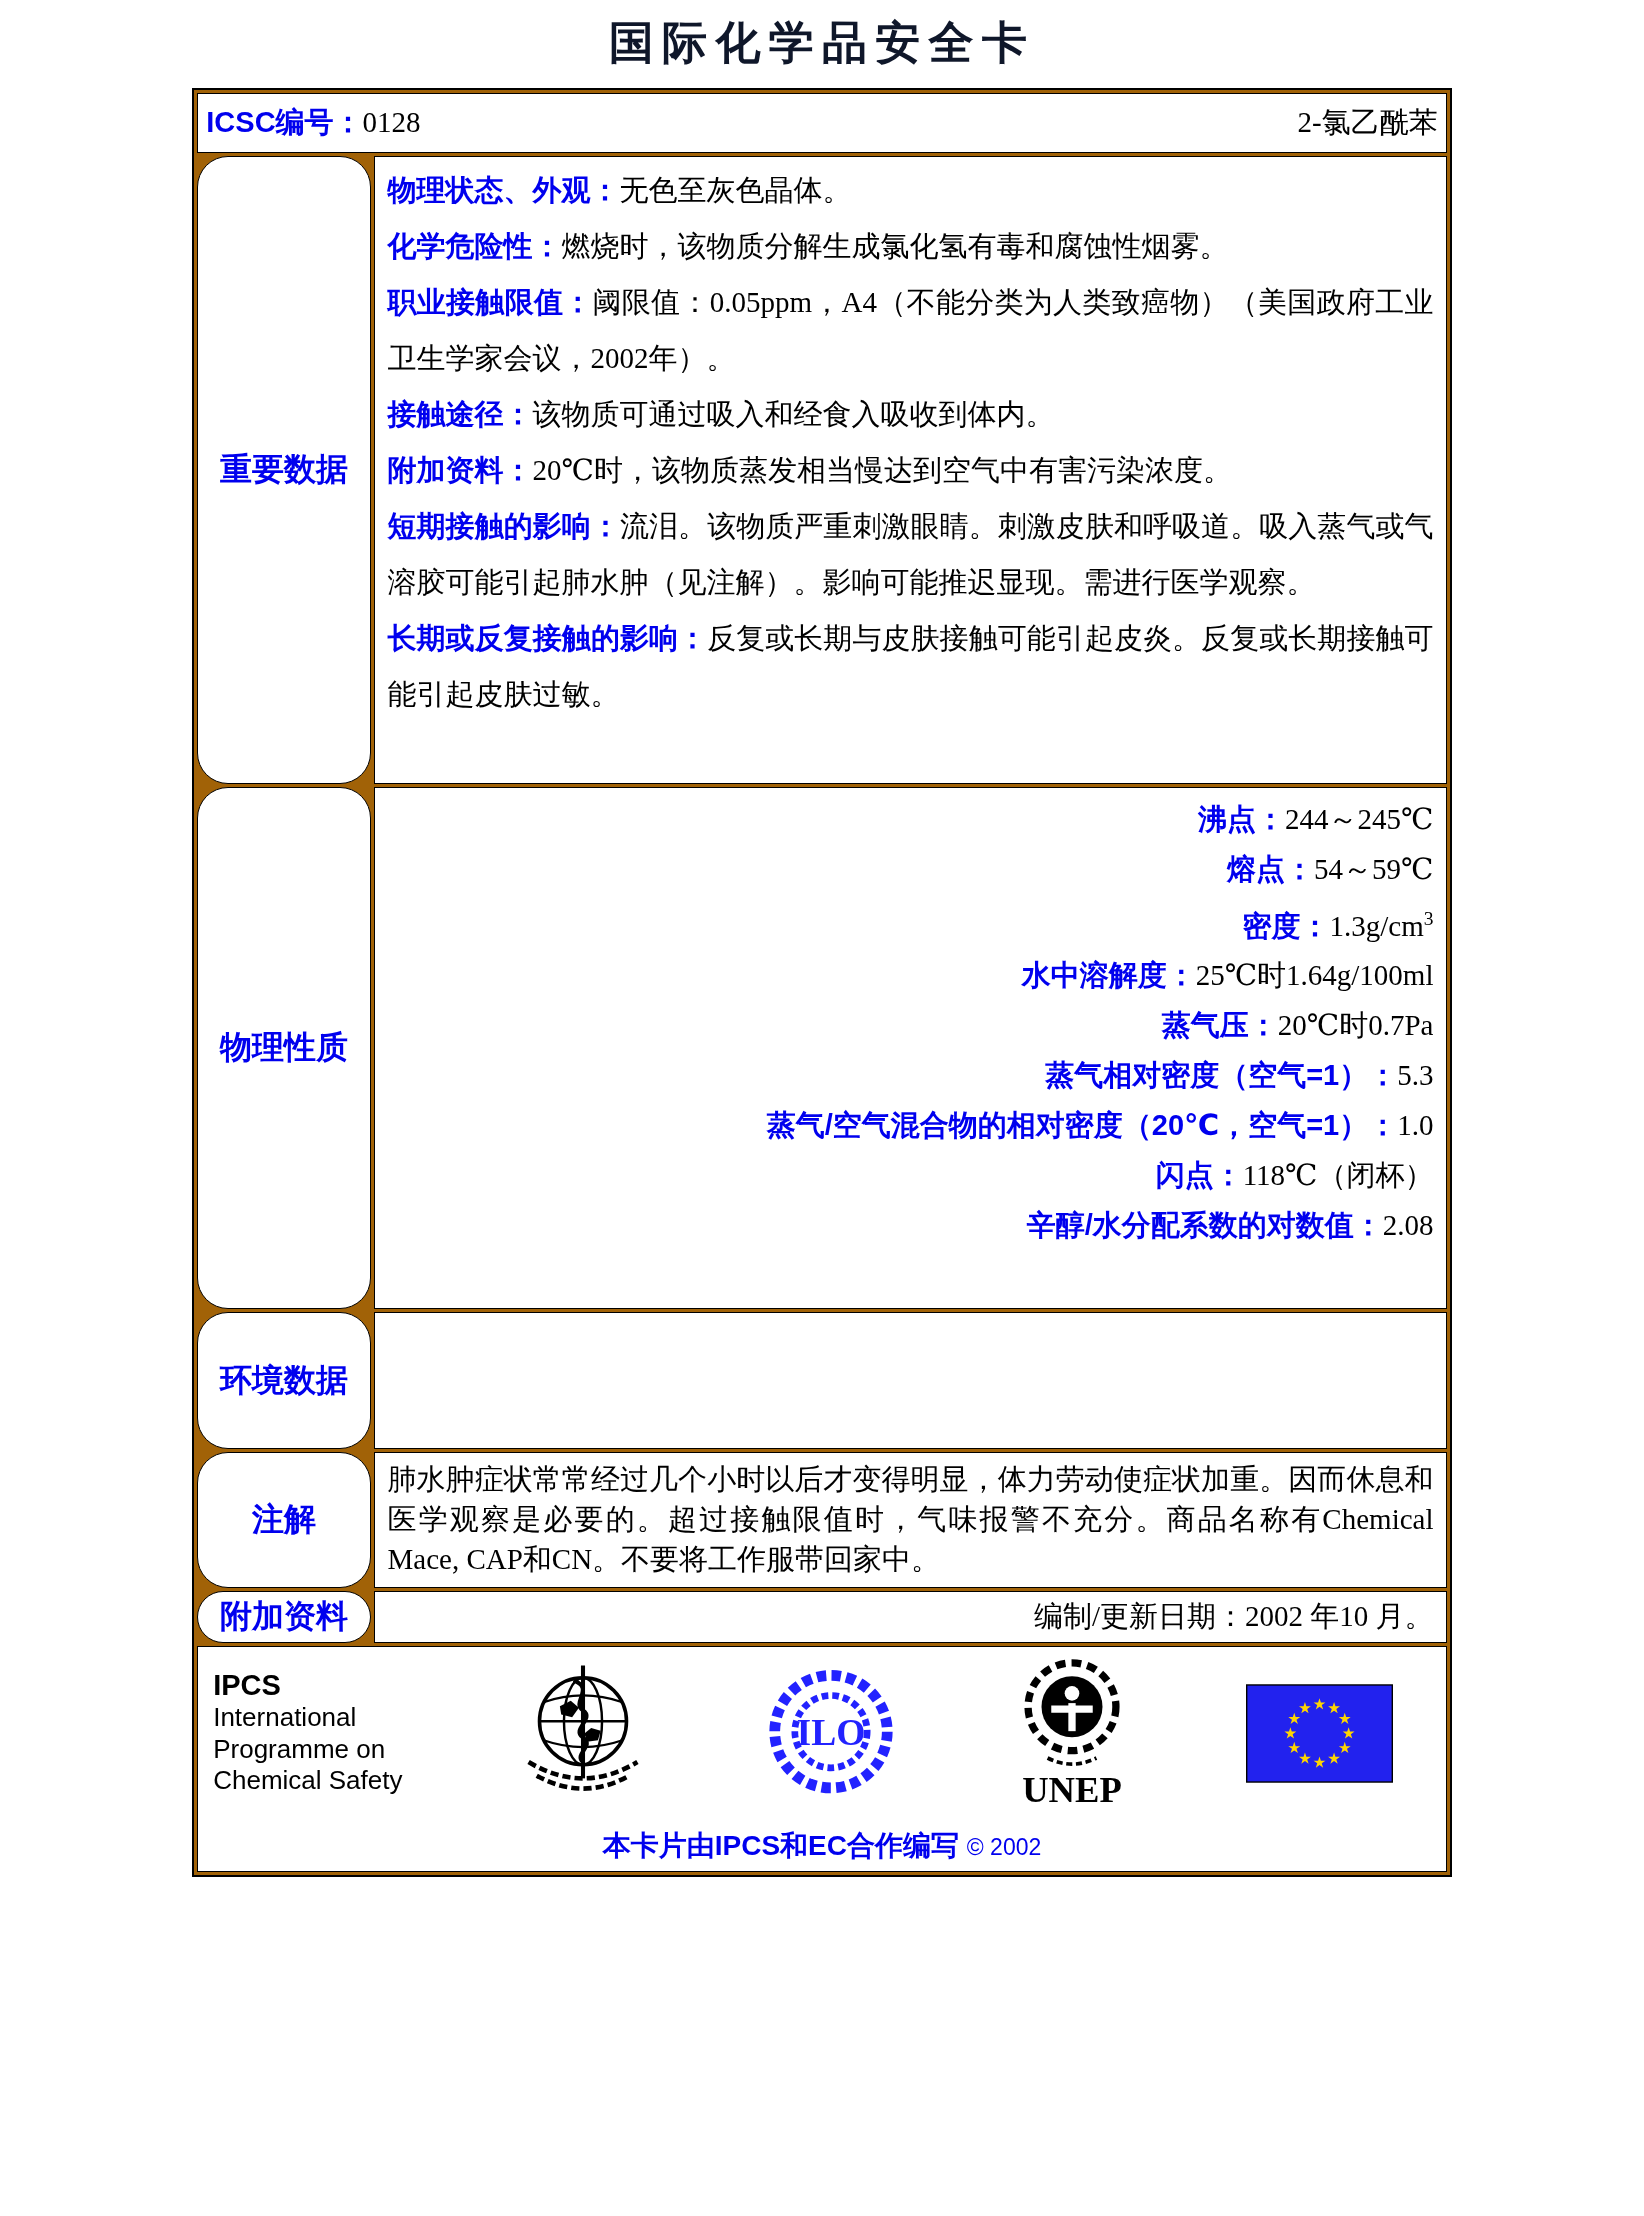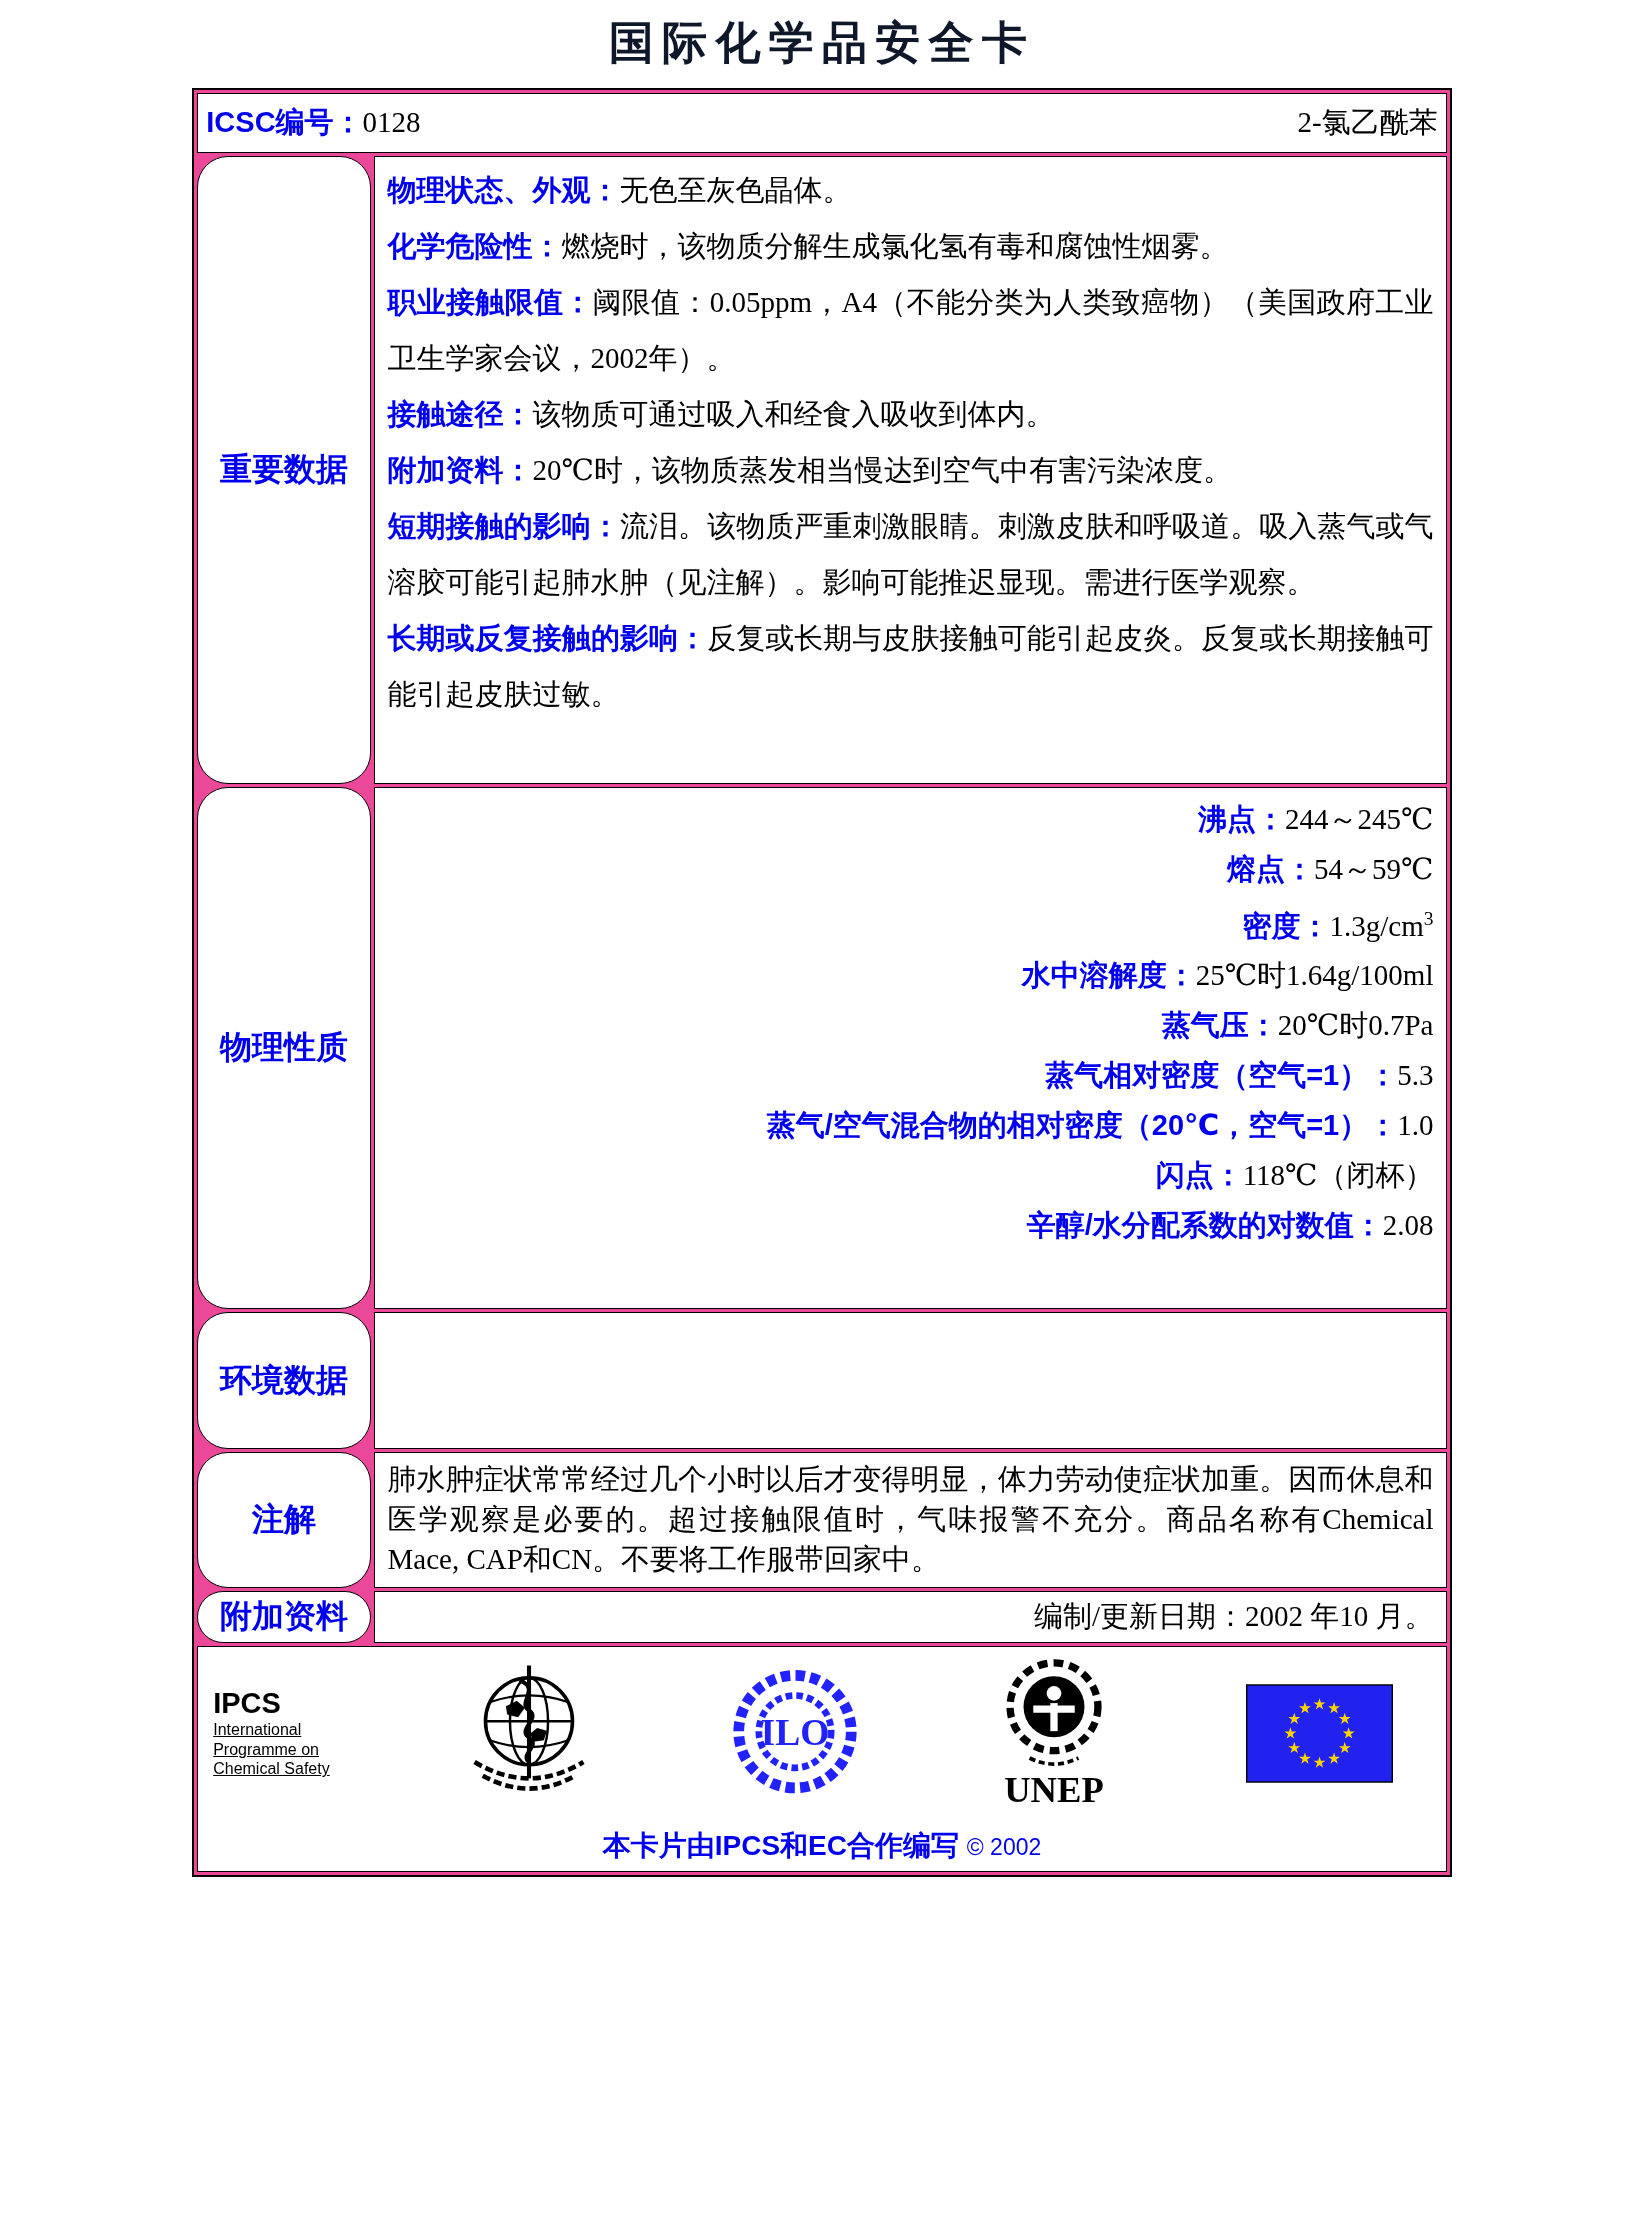--- a/index.html
+++ b/index.html
@@ -18,21 +18,21 @@
     font-size:45px;
     letter-spacing:8.3px;
     margin-bottom:15.3px;
   }
   table.card{
     width:1260px;
     margin:0 auto;
     border:2.8px solid #000;
     border-collapse:separate;
     border-spacing:3.5px;
-    background:#ec4899;
+    background:#a16207;
   }
   td{border:1.4px solid #000;background:#fff;}
   col.col-label{width:174px;}
   .header-cell{
     height:58px;
     padding:0 8.3px;
     font-size:29px;
     vertical-align:middle;
   }
   .header-flex{display:flex;justify-content:space-between;align-items:center;}
@@ -60,21 +60,21 @@
   sup{font-size:19.5px;}
   .footer-cell{height:189px;padding:5.6px 11px;vertical-align:top;}
   .footer-logos{
     display:flex;
     align-items:center;
     justify-content:space-between;
     padding:2.8px 42px 0 4.2px;
   }
   .ipcs-block{font-family:"Liberation Sans","DejaVu Sans",sans-serif;}
   .ipcs-title{font-size:29px;font-weight:bold;}
-  .ipcs-sub{font-size:16px;line-height:1.22;white-space:pre-line;text-decoration:underline;}
+  .ipcs-sub{font-size:26px;line-height:1.22;white-space:pre-line;}
   .credit-line{
     text-align:center;
     margin-top:16px;
     font-family:"Liberation Sans","DejaVu Sans",sans-serif;
     font-weight:bold;
     color:#0000ee;
     font-size:28px;
   }
   .credit-line .copyright{font-size:23px;font-weight:normal;}
   .legal-cell{height:45px;vertical-align:middle;padding:4.2px 9.7px;font-size:26.4px;}

